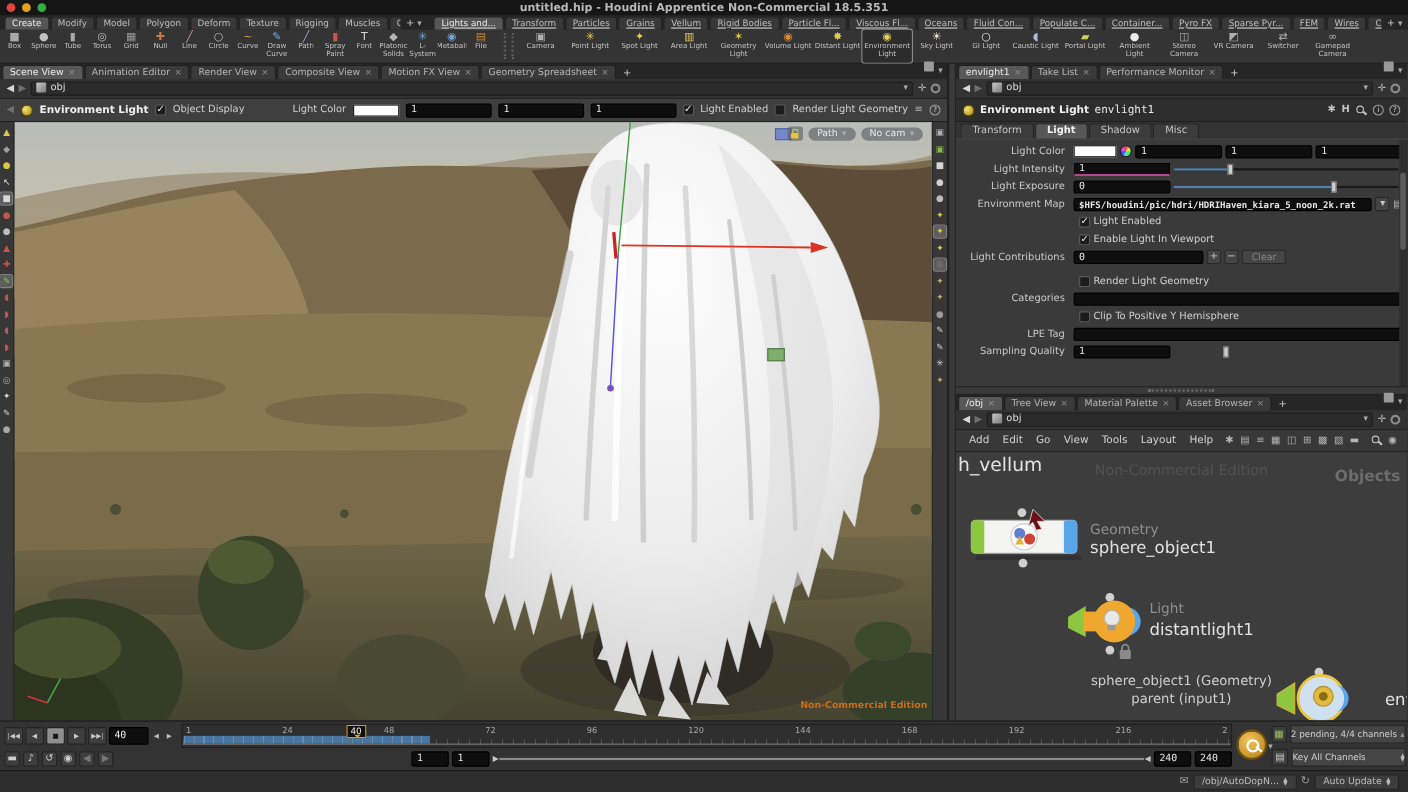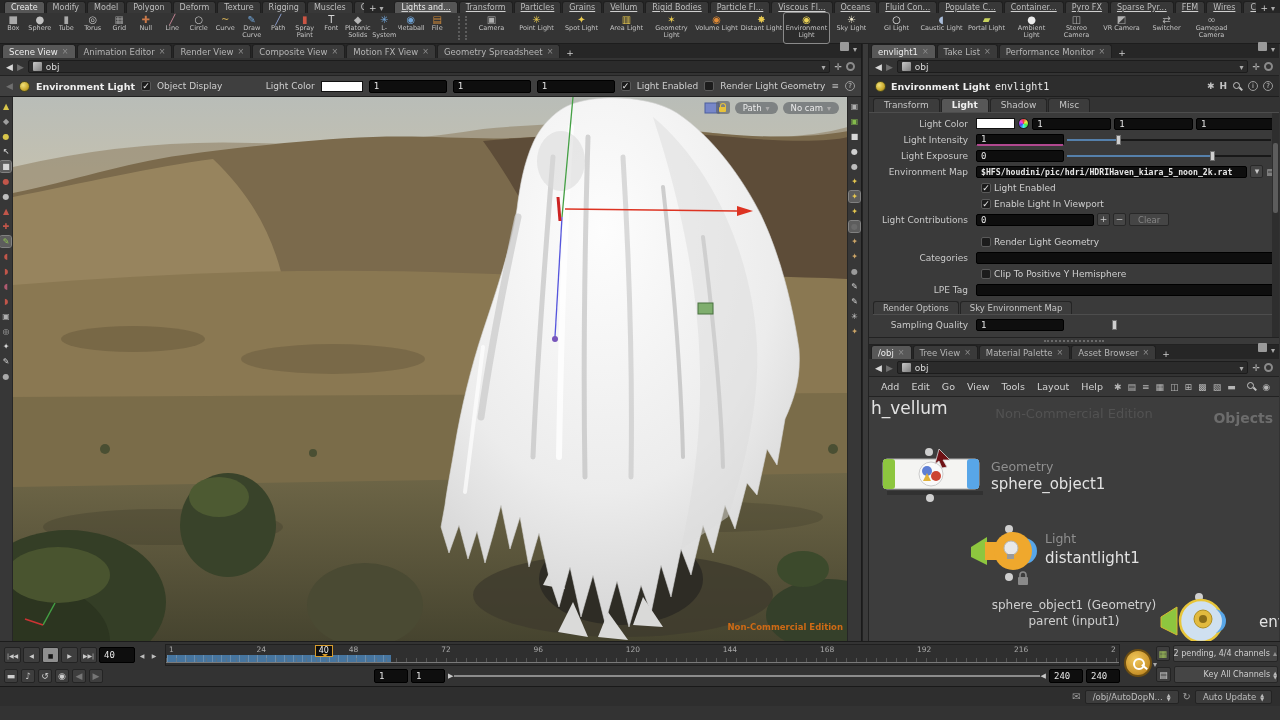--- a/index.html
+++ b/index.html
@@ -49,21 +49,21 @@
   .ptab .x::after { content:"×"; color:#8f8f8f; font-size:8px; }
   .pane-tabs .right-ctl { margin-left:auto; display:flex; align-items:center; gap:4px; padding:0 4px 2px; }
   .sq-ico { width:9px; height:9px; background:#9a9a9a; border-radius:1px; }
   .caret::after { content:"▾"; font-size:8px; color:#aaa; }
 
   
   .pathbar { height:18px; background:#333; display:flex; align-items:center; gap:4px; padding:0 6px; border-bottom:1px solid #222; }
   .nav-arrow { font-size:9px; color:#d8d8d8; }
   .nav-arrow.dim { color:#6f6f6f; }
   .path-field { flex:1; height:13px; background:#2b2b2b; border:1px solid #1c1c1c; border-radius:2px;
-    display:flex; align-items:center; gap:4px; padding:0 4px; font-size:9px; color:#dcdcdc; }
+    display:flex; gap:4px; padding:0 4px; font-size:9px; color:#dcdcdc; }
   .node-ico { width:9px; height:9px; border-radius:1px; background:linear-gradient(135deg,#c8c8c8,#7c7c7c); }
   .pin-ico { font-size:9px; color:#b5b5b5; }
   .radio-ico { width:9px; height:9px; border:2px solid #8a8a8a; border-radius:50%; }
 
   
   .vp-toolbar { height:21px; background:#3f3f3f; border-bottom:1px solid #202020; display:flex; align-items:center; gap:6px; padding:0 6px; font-size:9px; }
   .vp-toolbar b { color:#efefef; font-size:9.5px; }
   .env-ico { width:11px; height:11px; border-radius:50%; background:radial-gradient(circle at 35% 35%, #f2e27a, #c9a92d 60%, #7c6716); border:1px solid #4a4a1f; }
   .cb { width:10px; height:10px; background:#1c1c1c; border:1px solid #5a5a5a; border-radius:2px; color:#ececec;
     font-size:9px; line-height:8px; text-align:center; font-weight:bold; flex:0 0 auto; }
@@ -154,41 +154,49 @@
   .rangespacer { width:218px; }
   .rangefld { width:34px; height:14px; }
   .rslider { flex:1; position:relative; height:14px; }
   .rslider .track { position:absolute; left:6px; right:6px; top:6px; height:2px; background:#8c8c8c; }
   .rslider .h1 { position:absolute; left:0; top:3px; font-size:7px; color:#c8c8c8; }
   .rslider .h2 { position:absolute; right:0; top:3px; font-size:7px; color:#c8c8c8; }
   .tl-right { position:absolute; right:0; top:0; width:158px; height:45px; padding:2px 2px 2px 34px; display:flex; flex-direction:column; gap:2px; }
   .tlr-row { display:flex; align-items:center; gap:3px; height:19px; }
   .tlr-row .sico { width:15px; height:15px; display:flex; align-items:center; justify-content:center; font-size:9px; background:#3e3e3e; border:1px solid #242424; border-radius:2px; }
   .tlr-btn { flex:1; height:17px; background:#454545; border:1px solid #262626; border-radius:2px; font-size:8px;
-    color:#d0d0d0; display:flex; align-items:center; justify-content:flex-end; gap:3px; white-space:nowrap; }
+    color:#d0d0d0; display:flex; align-items:center; justify-content:space-between; gap:3px; white-space:nowrap; }
   .keybtn { position:absolute; left:2px; top:7px; width:28px; height:28px; border-radius:50%;
     background:radial-gradient(circle at 40% 35%, #f0c75a, #c8922a 70%, #8a5f14); border:2px solid #6e4f12; }
   .keybtn::before { content:""; position:absolute; left:7px; top:7px; width:8px; height:8px; border:2px solid #fff; border-radius:50%; }
   .keybtn::after { content:""; position:absolute; left:15px; top:15px; width:7px; height:2px; background:#fff; transform:rotate(40deg); }
   .keycaret { position:absolute; left:31px; top:18px; font-size:7px; color:#aaa; }
 
   
   .statusbar { height:20px; background:#2e2e2e; border-top:1px solid #191919; display:flex; align-items:center; gap:4px; padding:0 8px; }
   .statusbar .sp { flex:1; }
   .sb-btn { background:#3c3c3c; border:1px solid #232323; border-radius:2px; height:14px; font-size:8.5px; color:#bdbdbd;
     display:flex; align-items:center; padding:0 7px; gap:4px; white-space:nowrap; }
   .sb-ico { font-size:10px; color:#9f9f9f; }
 
   svg text { font-family:"DejaVu Sans", sans-serif; }
 </style>
 </head>
 <body>
 
 <div class="app">
 
+  <div class="titlebar">
+    <div class="tl-dots">
+      <span style="background:#e0443e"></span>
+      <span style="background:#dea123"></span>
+      <span style="background:#2faf44"></span>
+    </div>
+    <div class="title-text">untitled.hip - Houdini Apprentice Non-Commercial 18.5.351</div>
+  </div>
 
   <div class="shelf">
     <div class="shelf-tabs">
       <div class="tabset l">
 
       <div class="stab active">Create</div>
           <div class="stab">Modify</div>
           <div class="stab">Model</div>
           <div class="stab">Polygon</div>
           <div class="stab">Deform</div>
@@ -711,25 +719,20 @@
           <span class="fld" style="flex:1"></span>
         </div>
         <div class="prow" style="padding-left:112px">
           <span class="cb"></span>
           <span style="font-size:9px">Clip To Positive Y Hemisphere</span>
         </div>
         <div class="prow">
           <span class="plabel">LPE Tag</span>
           <span class="fld" style="flex:1"></span>
         </div>
-        <div class="subtabs">
-
-        <div class="ptab2 active" style="font-size:8.5px;background:#3c3c3c;border:1px solid #242424;border-bottom:none;border-radius:3px 3px 0 0;padding:1px 9px;margin-right:1px;color:#c5c5c5">Render Options</div>
-            <div class="ptab2" style="font-size:8.5px;background:#3c3c3c;border:1px solid #242424;border-bottom:none;border-radius:3px 3px 0 0;padding:1px 9px;margin-right:1px;color:#c5c5c5">Sky Environment Map</div>
-          </div>
         <div class="prow">
           <span class="plabel">Sampling Quality</span>
           <span class="fld" style="width:88px">1</span>
           <span class="slider">
             <span class="handle" style="left:22%"></span>
           </span>
         </div>
         <div class="vscroll">
             <span class="thumb"></span>
           </div>

